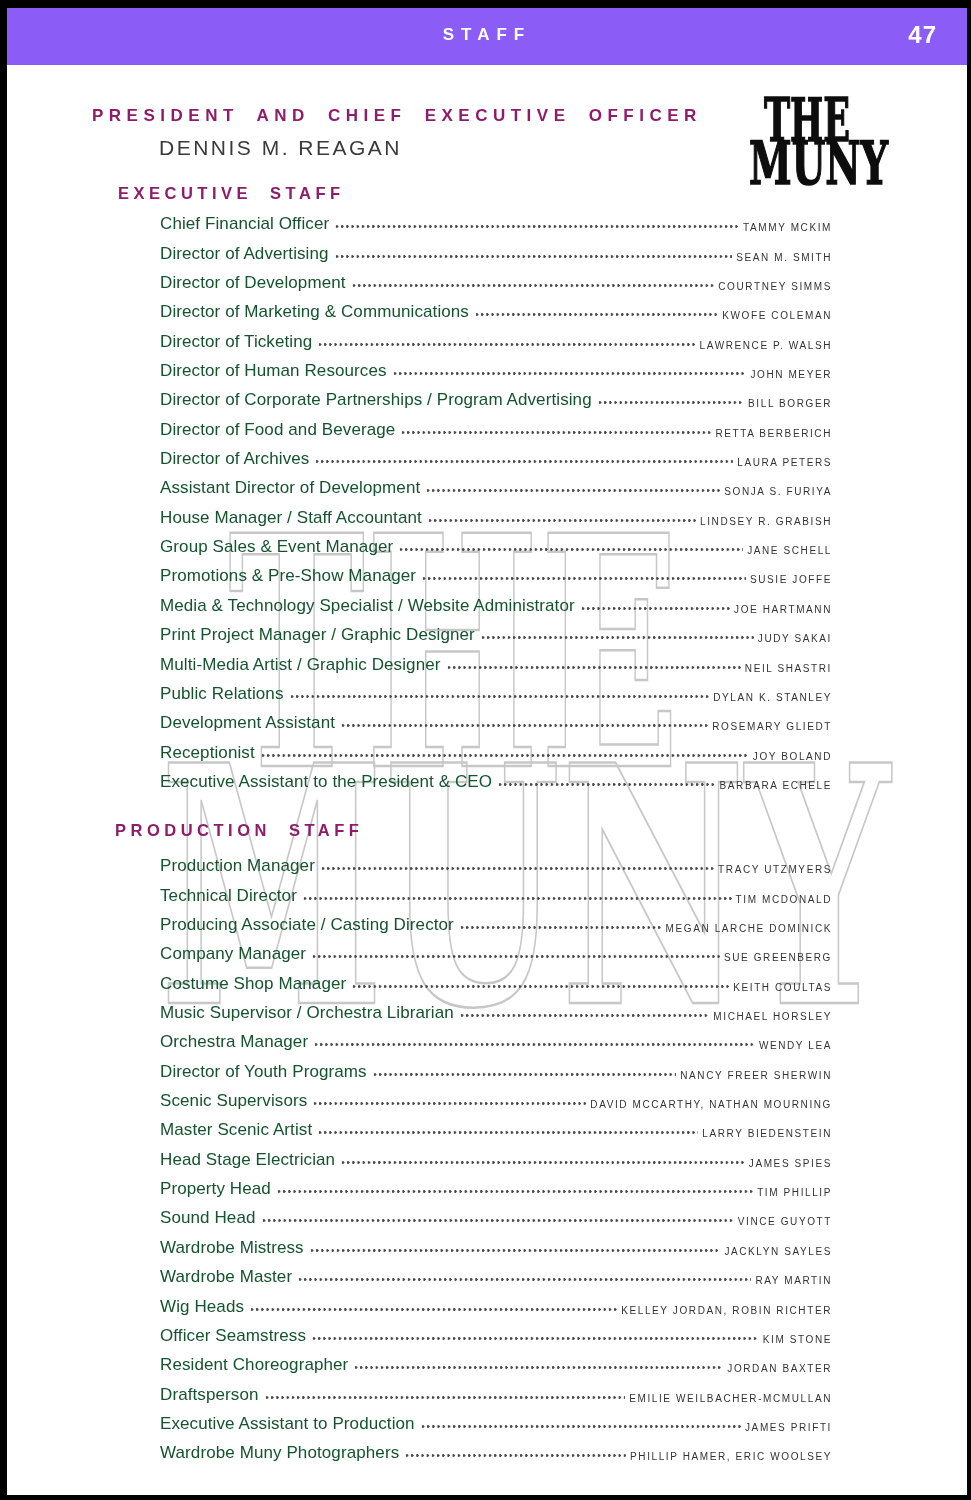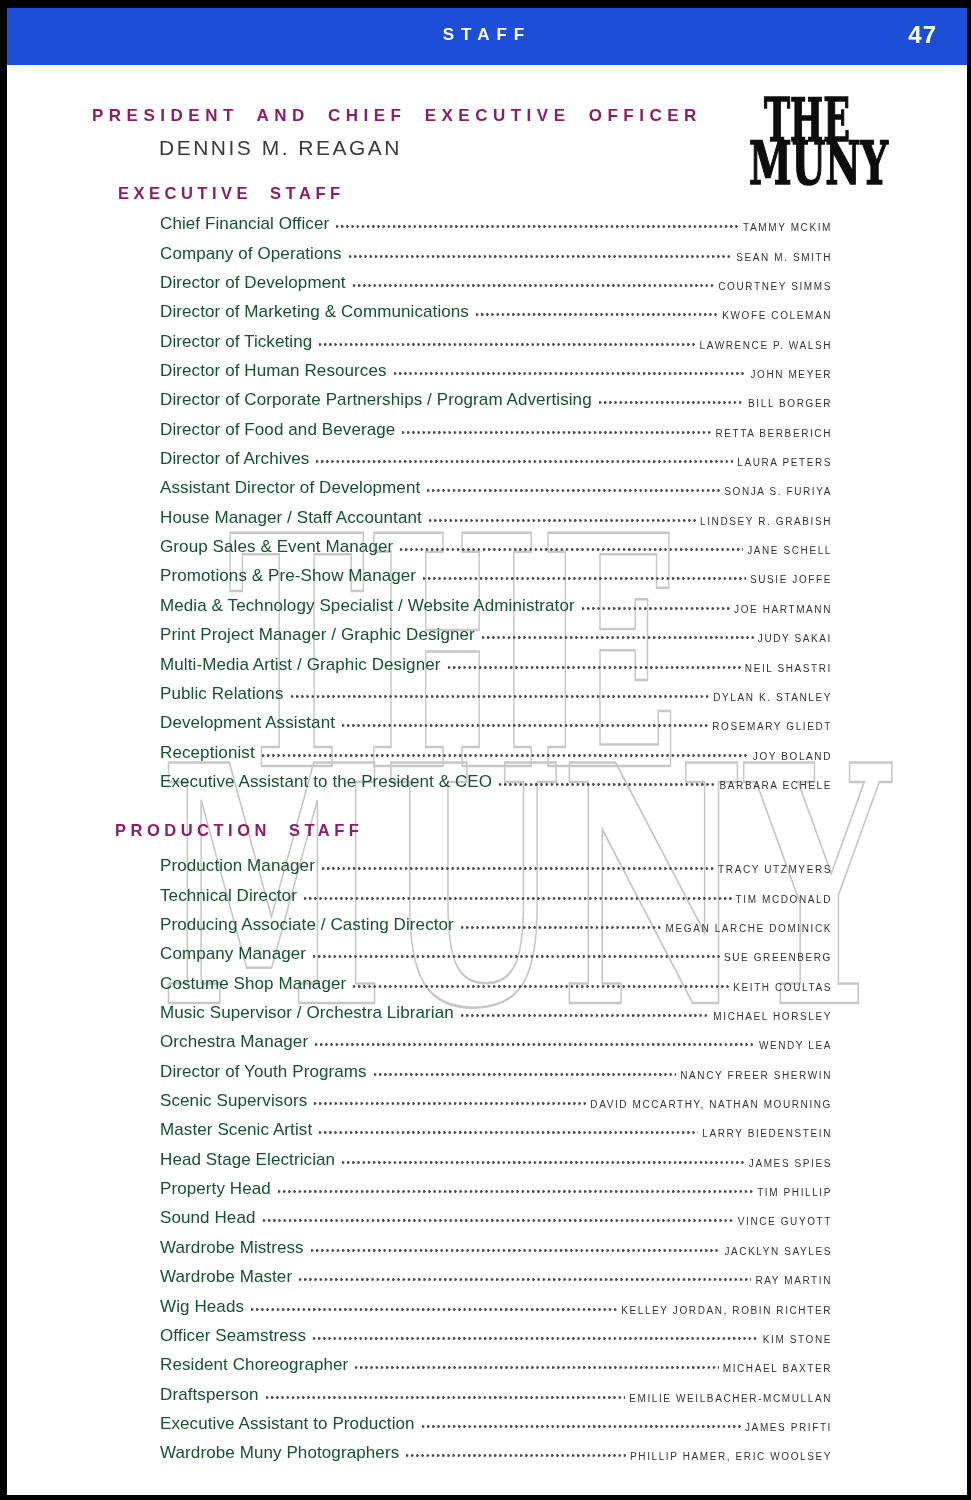--- a/index.html
+++ b/index.html
@@ -1,21 +1,21 @@
 <!DOCTYPE html>
 <html><head>
 <meta charset="utf-8">
 <style>
   html,body{margin:0;padding:0;}
   body{width:971px;height:1500px;background:#111;font-family:"Liberation Sans",sans-serif;}
   .page{position:relative;width:971px;height:1500px;background:#000;overflow:hidden;}
   .inner{position:absolute;left:7px;top:8px;right:4px;bottom:5px;background:#fff;overflow:hidden;}
 
   
-  .topbar{position:absolute;left:0;top:0;width:100%;height:57px;background:#1d4ed8;}
+  .topbar{position:absolute;left:0;top:0;width:100%;height:57px;background:#8b5cf6;}
   .topbar .bar-title{position:absolute;left:0;right:0;top:17px;text-align:center;color:#fff;
       font-size:17px;font-weight:bold;letter-spacing:7px;}
   .topbar .bar-num{position:absolute;right:30px;top:13px;color:#fff;font-size:24px;
       font-weight:bold;letter-spacing:1px;}
 
   
   svg text{font-family:"DejaVu Serif","Liberation Serif",serif;font-weight:bold;}
   .wm-svg{position:absolute;left:0;top:0;width:960px;height:1487px;pointer-events:none;z-index:1;overflow:visible;}
   .logo-svg{position:absolute;left:741px;top:80px;width:142px;height:100px;z-index:2;overflow:visible;}
 
@@ -72,21 +72,21 @@
 
       <div class="list exec-list">
 
           <div class="row">
             <span class="role">Chief Financial Officer</span>
             <span class="leader"></span>
             <span class="name">TAMMY MCKIM</span>
           </div>
 
           <div class="row">
-            <span class="role">Company of Operations</span>
+            <span class="role">Director of Advertising</span>
             <span class="leader"></span>
             <span class="name">SEAN M. SMITH</span>
           </div>
 
           <div class="row">
             <span class="role">Director of Development</span>
             <span class="leader"></span>
             <span class="name">COURTNEY SIMMS</span>
           </div>
 
@@ -295,21 +295,21 @@
 
           <div class="row">
             <span class="role">Officer Seamstress</span>
             <span class="leader"></span>
             <span class="name">KIM STONE</span>
           </div>
 
           <div class="row">
             <span class="role">Resident Choreographer</span>
             <span class="leader"></span>
-            <span class="name">MICHAEL BAXTER</span>
+            <span class="name">JORDAN BAXTER</span>
           </div>
 
           <div class="row">
             <span class="role">Draftsperson</span>
             <span class="leader"></span>
             <span class="name">EMILIE WEILBACHER-MCMULLAN</span>
           </div>
 
           <div class="row">
             <span class="role">Executive Assistant to Production</span>

